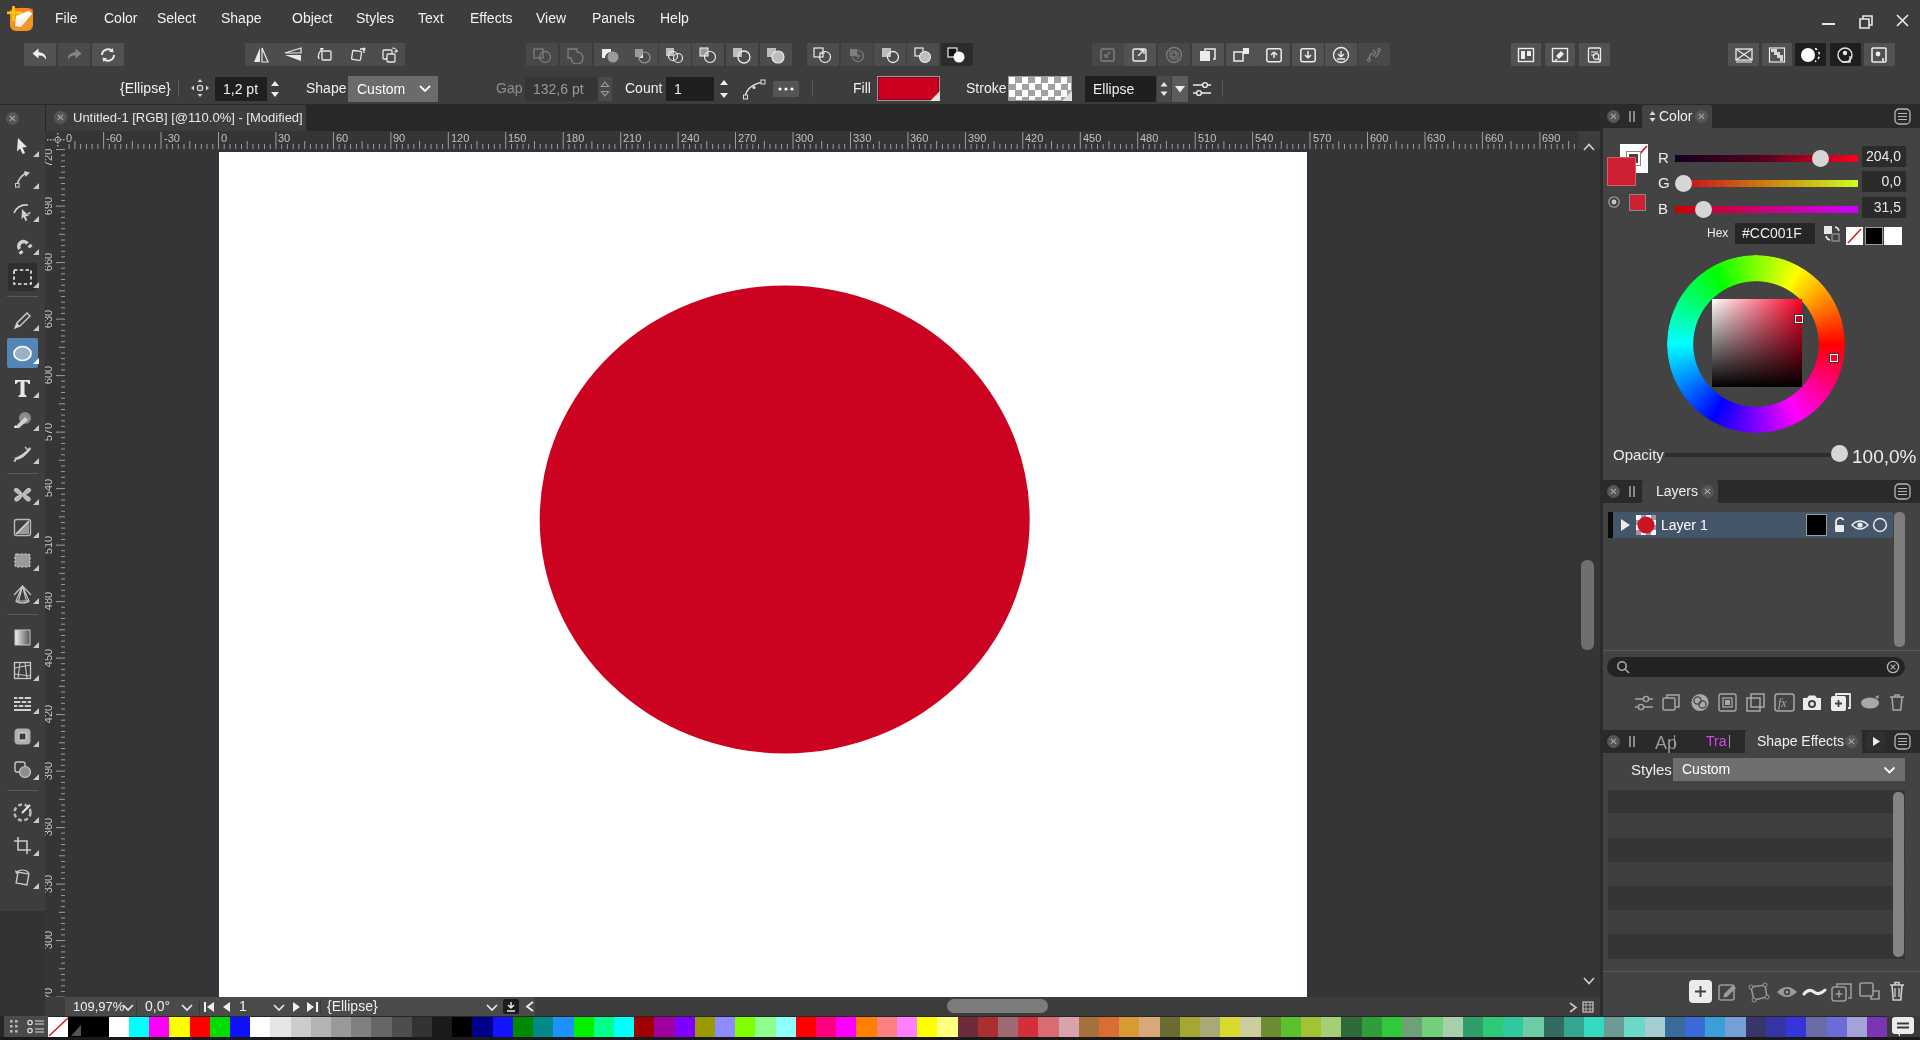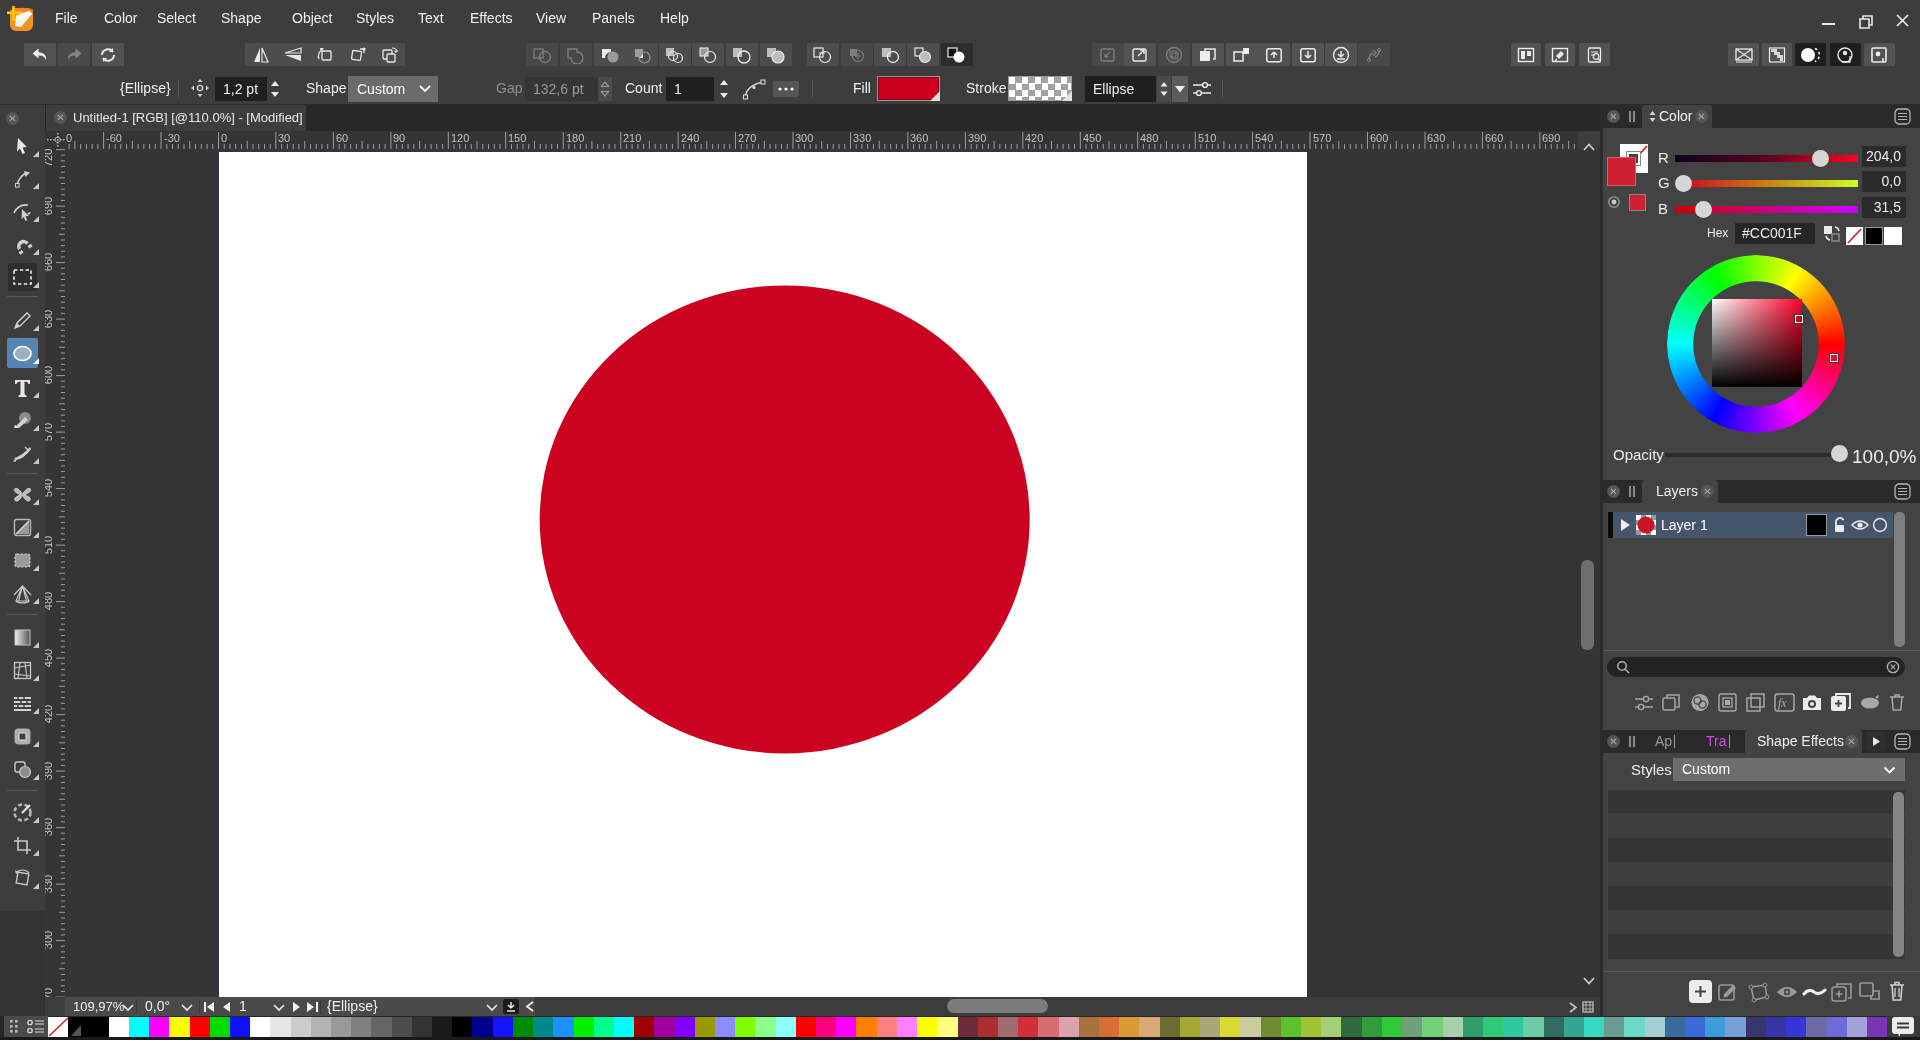--- a/index.html
+++ b/index.html
@@ -1263,21 +1263,21 @@
       </svg>
 <svg class="abs" style="left:255px;top:588px" width="24" height="20">
         <ellipse cx="12" cy="10" rx="9" ry="5.5" fill="#a8a8a8"></ellipse>
         <path d="M17 4 l4-2 -1 4" fill="#a8a8a8"></path>
       </svg>
 <svg class="abs" style="left:284px;top:587px" width="20" height="21">
         <path d="M3 5 h14 M8 5 v-2 h4 v2 M5 5 l1.2 13 h7.6 L15 5" fill="none" stroke="#a8a8a8" stroke-width="1.5"></path>
       </svg>
 
 <div class="ptabbar" style="top:625px">
-  <span class="abs" style="left:52px;top:3px;font-size:14px;color:#9a9a9a">Ap</span>
+  <span class="abs" style="left:52px;top:3px;font-size:18px;color:#9a9a9a">Ap</span>
         <div class="abs" style="left:71px;top:5px;width:1px;height:13px;background:#9a9a9a"></div>
   <span class="abs" style="left:103px;top:3px;font-size:14px;color:#d946ef">Tra</span>
         <div class="abs" style="left:126px;top:5px;width:1px;height:13px;background:#9a9a9a"></div>
   <div class="ptab" style="left:142px;width:117px">
           <span style="position:absolute;left:12px">Shape Effects</span>
           <div class="xcirc" style="right:4px;top:5px">✕</div>
         </div>
   <div class="xcirc" style="left:4px;top:5px">✕</div>
   <div class="abs" style="left:26px;top:6px;width:2px;height:11px;background:#8a8a8a"></div>
         <div class="abs" style="left:30px;top:6px;width:2px;height:11px;background:#8a8a8a"></div>

